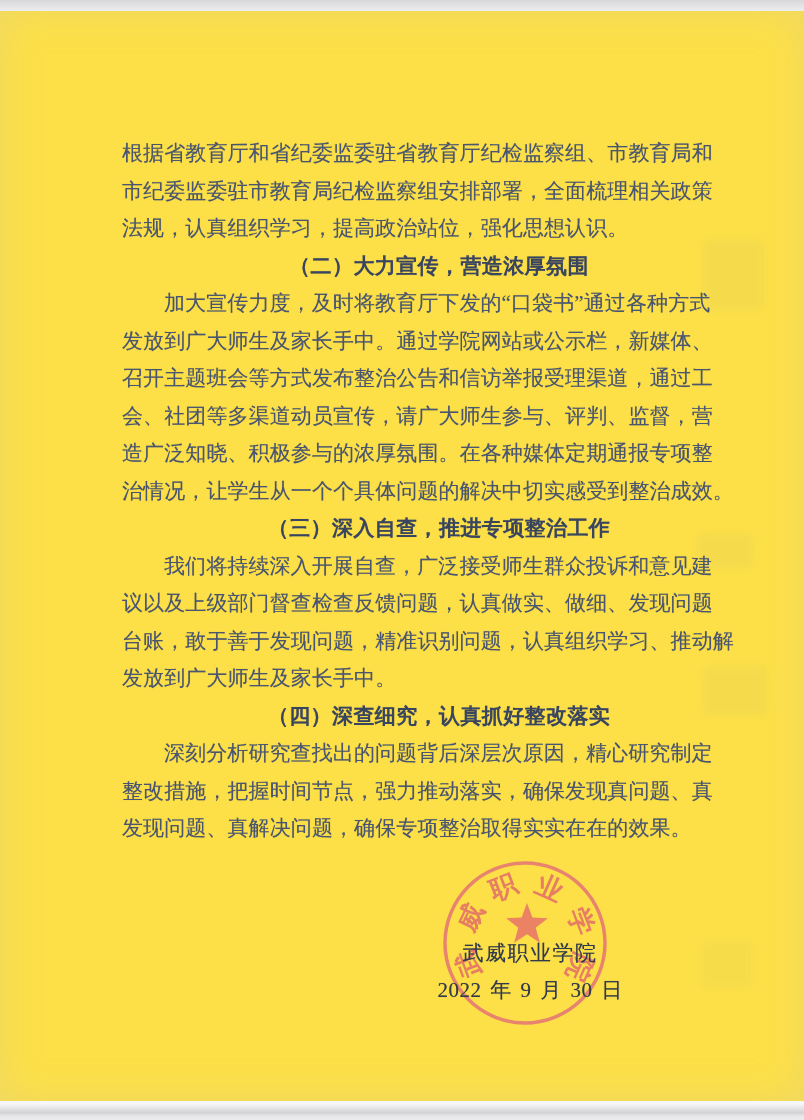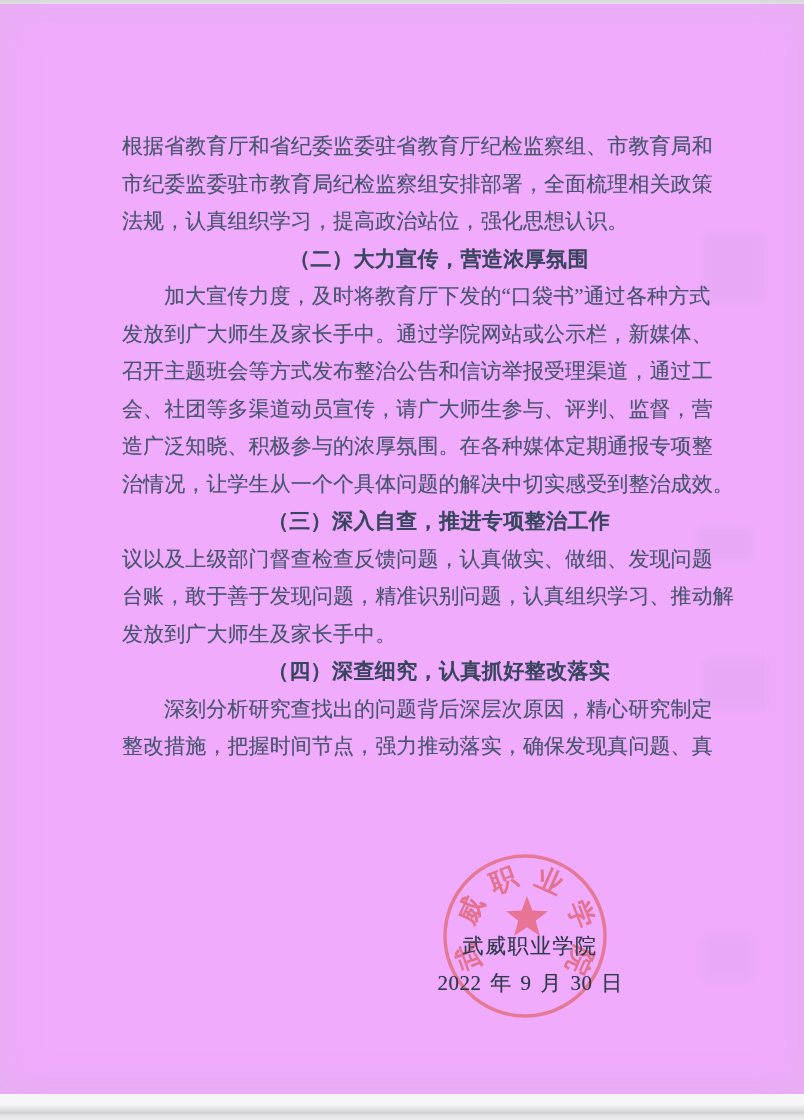--- a/index.html
+++ b/index.html
@@ -11,22 +11,22 @@
   
   .edge-top{
     position:absolute;left:0;top:0;width:804px;height:14px;
     background:linear-gradient(#d8d8db 0%,#e4e4e7 45%,#f3f3f5 100%);
   }
   .edge-bottom{
     position:absolute;left:0;top:1104px;width:804px;height:16px;
     background:linear-gradient(#f6f6f8 0%,#d2d2d6 55%,#e7e7ea 75%,#ececef 100%);
   }
   .page{
-    position:absolute;left:0;top:4px;width:804px;height:1090px;
-    background:#f0abfc;
+    position:absolute;left:0;top:11px;width:804px;height:1090px;
+    background:#fde047;
     box-shadow:inset 0 0 40px rgba(190,192,200,.25);
   }
   
   .doc-body{
     position:absolute;left:122px;top:124px;width:592px;
     font-size:21px;line-height:37.5px;letter-spacing:.1px;
     color:#4a5670;
     text-shadow:0 0 .7px rgba(70,82,108,.45);
   }
   .line{white-space:nowrap;height:37.5px;}
@@ -74,26 +74,28 @@
     <div class="line">市纪委监委驻市教育局纪检监察组安排部署，全面梳理相关政策</div>
     <div class="line">法规，认真组织学习，提高政治站位，强化思想认识。</div>
     <div class="line heading indent">（二）大力宣传，营造浓厚氛围</div>
     <div class="line indent">加大宣传力度，及时将教育厅下发的“口袋书”通过各种方式</div>
     <div class="line">发放到广大师生及家长手中。通过学院网站或公示栏，新媒体、</div>
     <div class="line">召开主题班会等方式发布整治公告和信访举报受理渠道，通过工</div>
     <div class="line">会、社团等多渠道动员宣传，请广大师生参与、评判、监督，营</div>
     <div class="line">造广泛知晓、积极参与的浓厚氛围。在各种媒体定期通报专项整</div>
     <div class="line">治情况，让学生从一个个具体问题的解决中切实感受到整治成效。</div>
     <div class="line heading indent">（三）深入自查，推进专项整治工作</div>
+    <div class="line indent">我们将持续深入开展自查，广泛接受师生群众投诉和意见建</div>
     <div class="line">议以及上级部门督查检查反馈问题，认真做实、做细、发现问题</div>
     <div class="line">台账，敢于善于发现问题，精准识别问题，认真组织学习、推动解</div>
     <div class="line">发放到广大师生及家长手中。</div>
     <div class="line heading indent">（四）深查细究，认真抓好整改落实</div>
     <div class="line indent">深刻分析研究查找出的问题背后深层次原因，精心研究制定</div>
     <div class="line">整改措施，把握时间节点，强力推动落实，确保发现真问题、真</div>
+    <div class="line">发现问题、真解决问题，确保专项整治取得实实在在的效果。</div>
   </div>
 
   <svg class="stamp" viewBox="0 0 190 190">
     <circle cx="95" cy="95" r="80" fill="none" stroke="#e26b78" stroke-width="3.5" opacity="0.85"></circle>
     <path d="M0,-22 L5.4,-7.4 L20.9,-6.8 L8.7,2.8 L12.9,17.8 L0,9.2 L-12.9,17.8 L-8.7,2.8 L-20.9,-6.8 L-5.4,-7.4 Z" transform="translate(97,77)" fill="#e3606e" opacity="0.8"></path>
     <text x="95" y="44" text-anchor="middle" transform="rotate(-110,95,95)">武</text>
     <text x="95" y="44" text-anchor="middle" transform="rotate(-65,95,95)">威</text>
     <text x="95" y="44" text-anchor="middle" transform="rotate(-21,95,95)">职</text>
     <text x="95" y="44" text-anchor="middle" transform="rotate(24,95,95)">业</text>
     <text x="95" y="44" text-anchor="middle" transform="rotate(69,95,95)">学</text>

